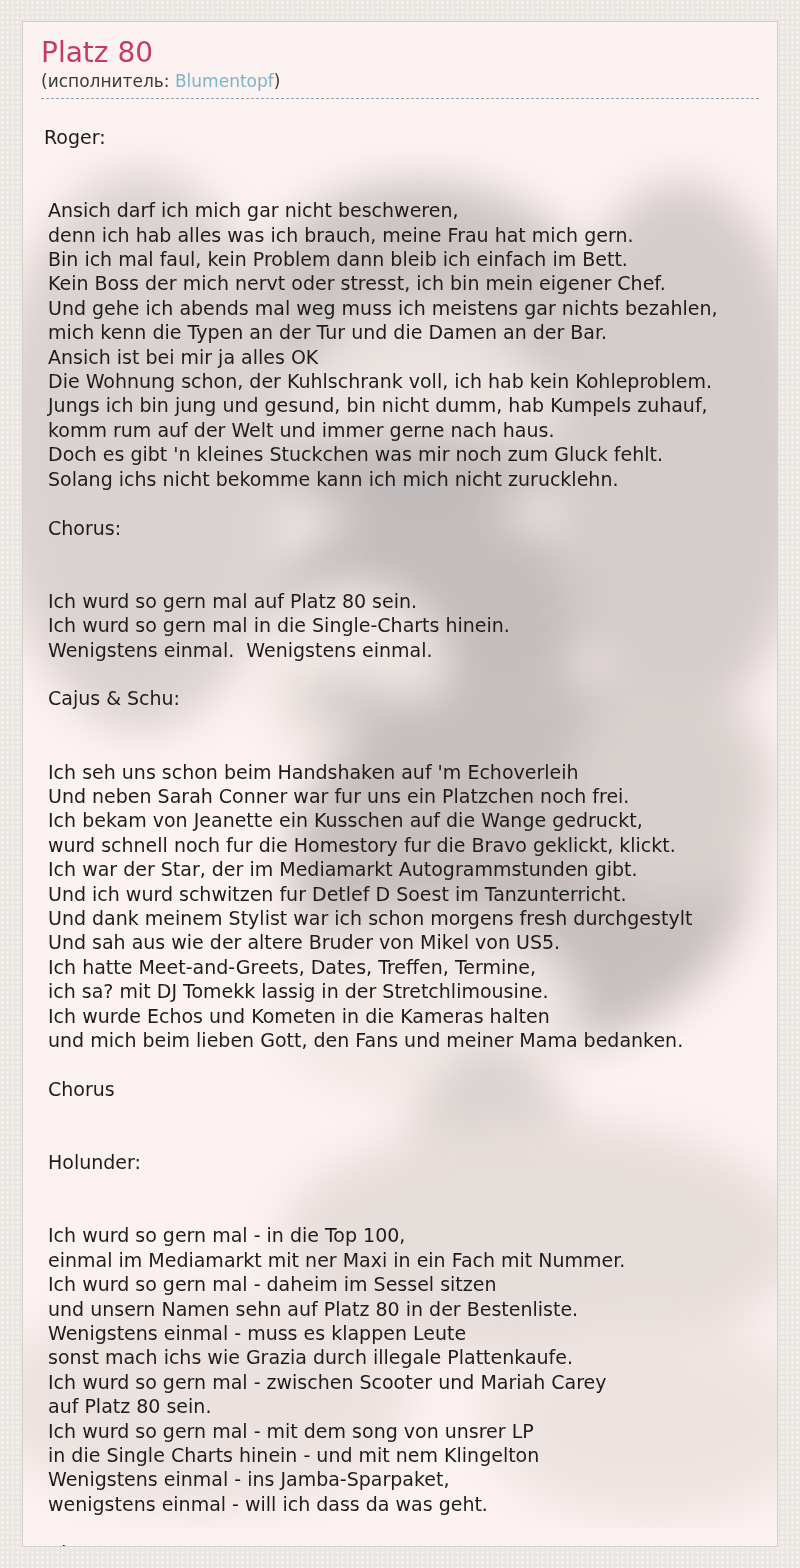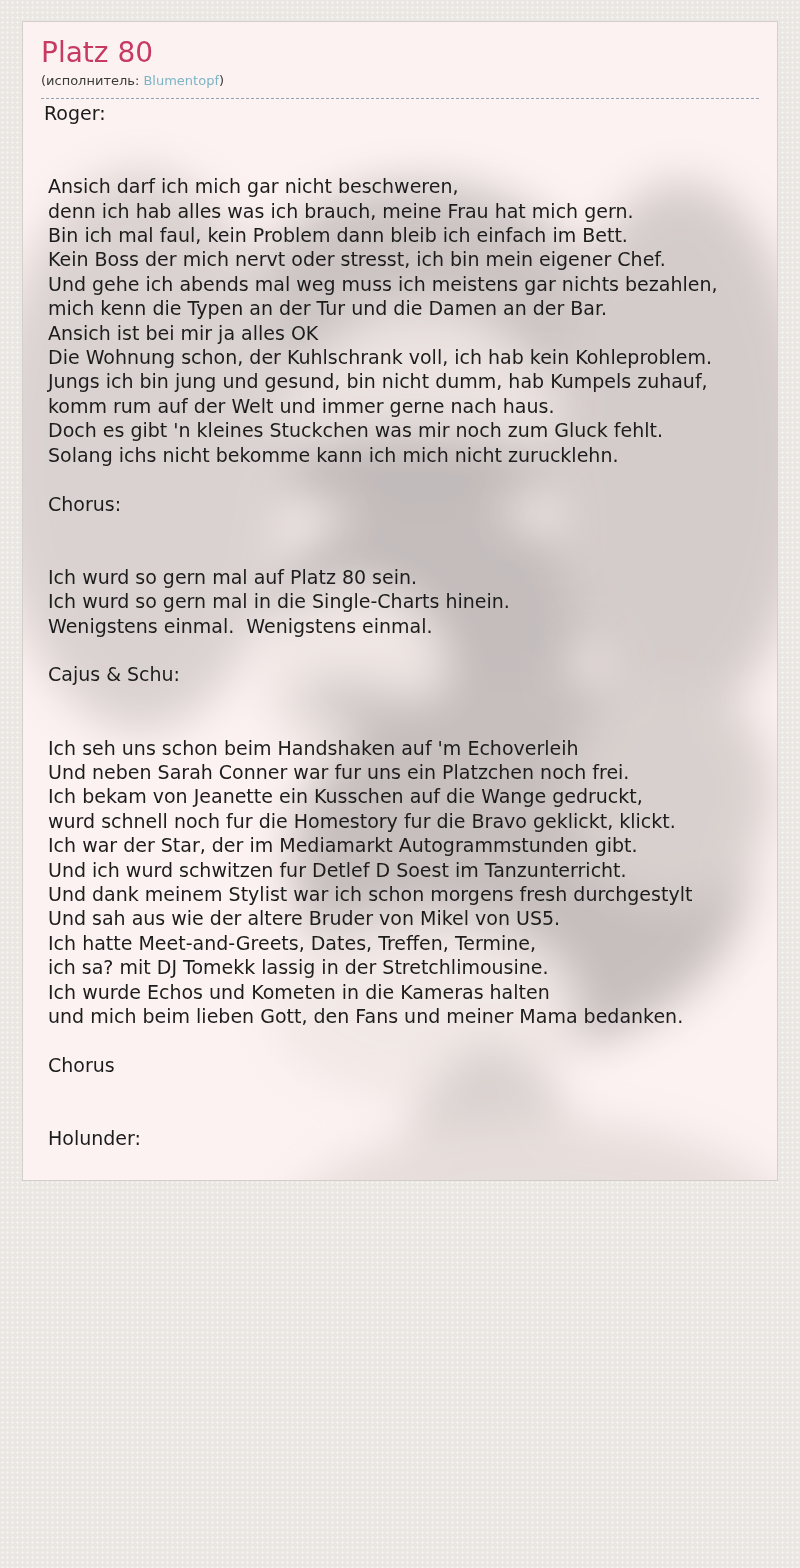--- a/index.html
+++ b/index.html
@@ -6,48 +6,48 @@
   body {
     width: 800px; height: 1568px;
     position: relative; overflow: hidden;
     background-color: #eae7e2;
     background-image: radial-gradient(#f5f3ef 1px, rgba(0,0,0,0) 1.3px);
     background-size: 5px 5px;
     font-family: "DejaVu Sans", "Liberation Sans", sans-serif;
   }
   .panel {
     position: absolute; left: 22px; top: 21px;
-    width: 756px; height: 1160px;
+    width: 756px; height: 1526px;
     background: #fcf2f1;
     border: 1px solid #d3cec7;
     box-sizing: border-box;
     overflow: hidden;
   }
   .photo {
     position: absolute; left: 0; top: 100px;
     width: 756px; height: 1406px;
     opacity: 0.30;
     pointer-events: none;
   }
   .content { position: relative; padding: 16px 18px 0 18px; }
   .title {
     margin: 0;
     font-size: 28px; line-height: 30px; font-weight: 400;
     color: #c73a62;
   }
   .artist-line {
     margin-top: 2px;
-    font-size: 13px; line-height: 22px;
+    font-size: 17px; line-height: 22px;
     color: #3a3a3a;
     padding-bottom: 6px;
     border-bottom: 1px dashed #93a1b1;
   }
   .artist-link { color: #7db4c5; text-decoration: none; cursor: pointer; }
   .speaker {
-    margin: 2px 0 0 3px;
+    margin: 26px 0 0 3px;
     font-size: 19px; line-height: 24.4px;
     color: #1c1c1c;
   }
   .lyrics {
     margin: 0 0 0 7px;
     font-size: 19px; line-height: 24.4px;
     color: #1c1c1c;
     white-space: pre-wrap;
   }
 </style>

